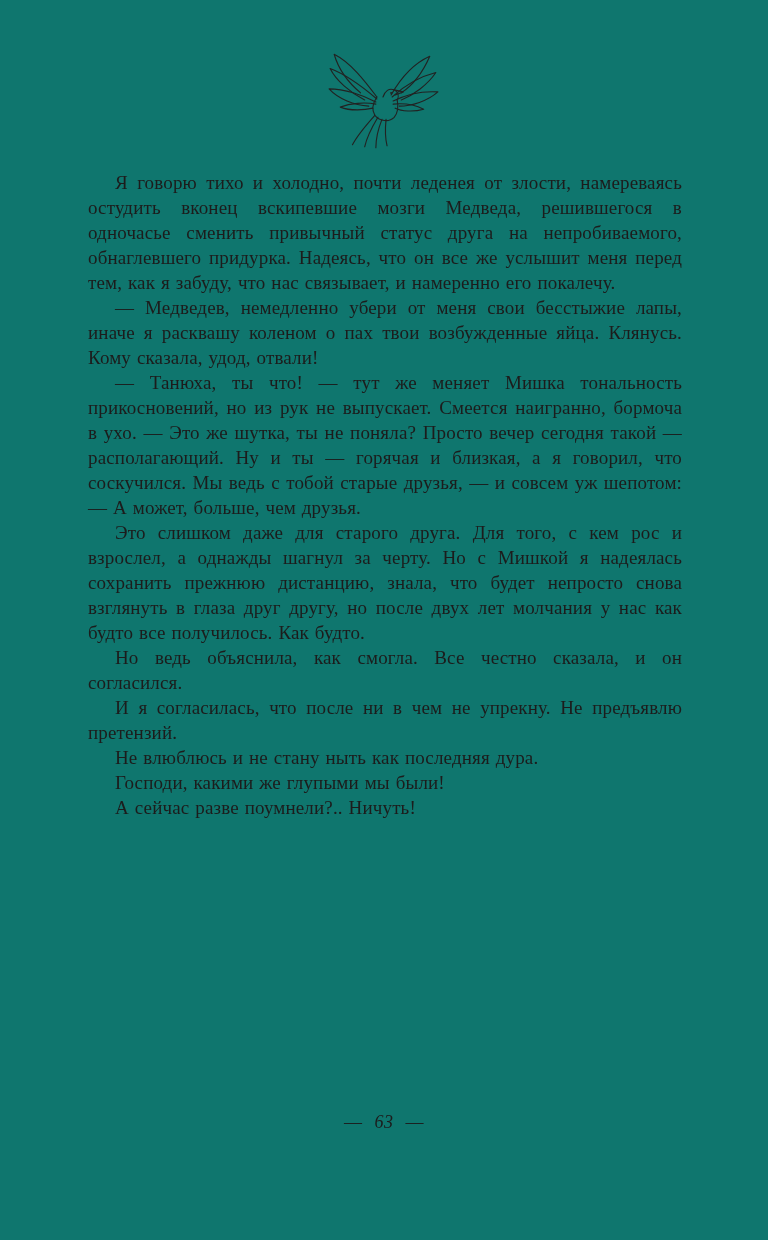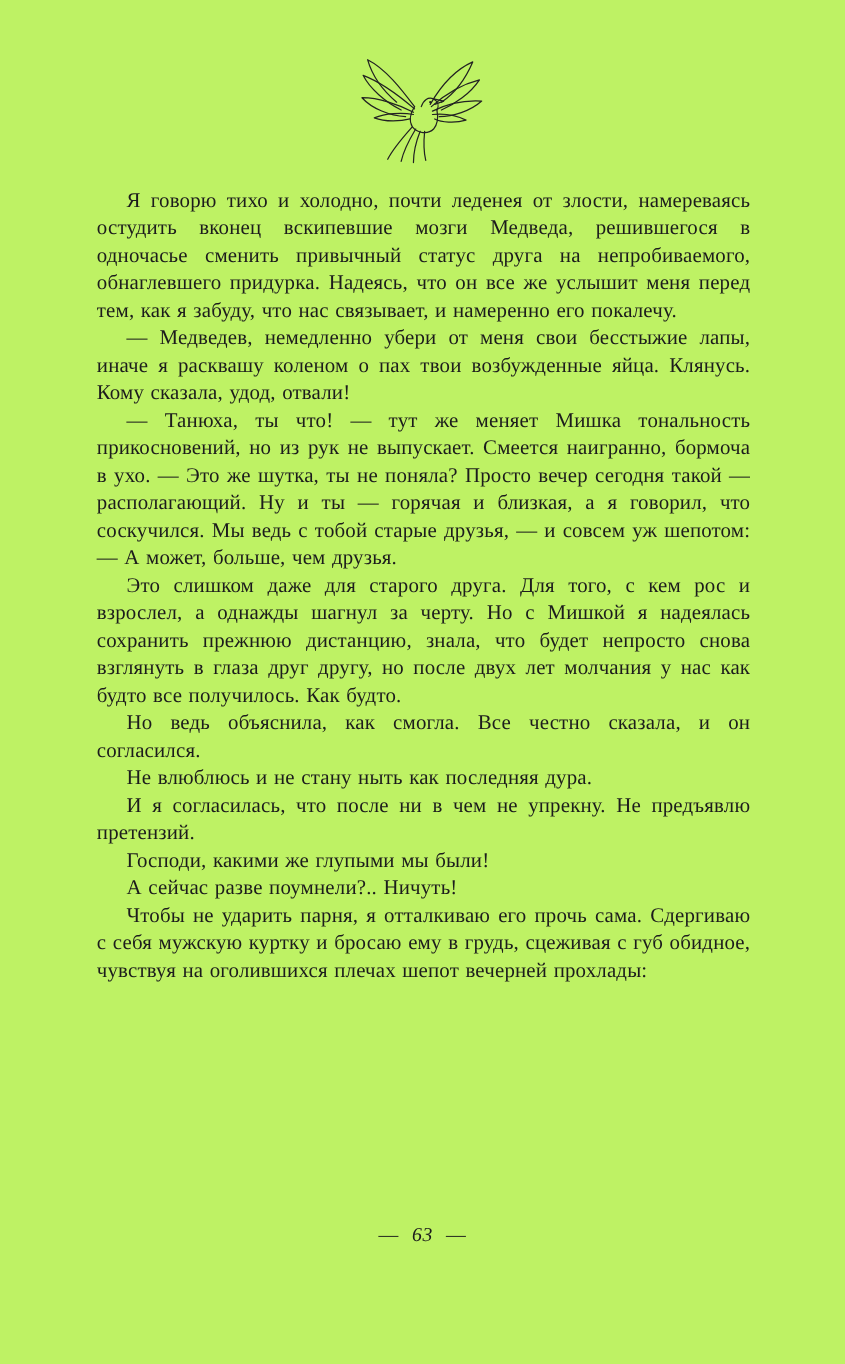--- a/index.html
+++ b/index.html
@@ -9,21 +9,21 @@
     height: 1240px;
     position: relative;
     font-family: "Liberation Serif", serif;
     color: #1c1c1c;
     overflow: hidden;
   }
   .page {
     position: relative;
     width: 768px;
     height: 1240px;
-    background: #bef264;
+    background: #0f766e;
   }
   .dove {
     position: absolute;
     top: 46px;
     left: 50%;
     transform: translateX(-50%);
     width: 120px;
     height: 106px;
   }
   .text-block {
@@ -83,24 +83,23 @@
       </g>
     </svg>
   </div>
 
   <div class="text-block">
     <p>Я говорю тихо и холодно, почти леденея от злости, намереваясь остудить вконец вскипевшие мозги Медведа, решившегося в одночасье сменить привычный статус друга на непробиваемого, обнаглевшего придурка. Надеясь, что он все же услышит меня перед тем, как я забуду, что нас связывает, и намеренно его покалечу.</p>
     <p>— Медведев, немедленно убери от меня свои бесстыжие лапы, иначе я расквашу коленом о пах твои возбужденные яйца. Клянусь. Кому сказала, удод, отвали!</p>
     <p>— Танюха, ты что! — тут же меняет Мишка тональность прикосновений, но из рук не выпускает. Смеется наигранно, бормоча в ухо. — Это же шутка, ты не поняла? Просто вечер сегодня такой — располагающий. Ну и ты — горячая и близкая, а я говорил, что соскучился. Мы ведь с тобой старые друзья, — и совсем уж шепотом: — А может, больше, чем друзья.</p>
     <p>Это слишком даже для старого друга. Для того, с кем рос и взрослел, а однажды шагнул за черту. Но с Мишкой я надеялась сохранить прежнюю дистанцию, знала, что будет непросто снова взглянуть в глаза друг другу, но после двух лет молчания у нас как будто все получилось. Как будто.</p>
     <p>Но ведь объяснила, как смогла. Все честно сказала, и он согласился.</p>
+    <p>И я согласилась, что после ни в чем не упрекну. Не предъявлю претензий.</p>
     <p>Не влюблюсь и не стану ныть как последняя дура.</p>
-    <p>И я согласилась, что после ни в чем не упрекну. Не предъявлю претензий.</p>
     <p>Господи, какими же глупыми мы были!</p>
     <p>А сейчас разве поумнели?.. Ничуть!</p>
-    <p>Чтобы не ударить парня, я отталкиваю его прочь сама. Сдергиваю с себя мужскую куртку и бросаю ему в грудь, сцеживая с губ обидное, чувствуя на оголившихся плечах шепот вечерней прохлады:</p>
   </div>
 
   <div class="page-number">
     <span>—</span><span class="num">63</span><span>—</span>
   </div>
 
 </div>
 
 </body></html>

